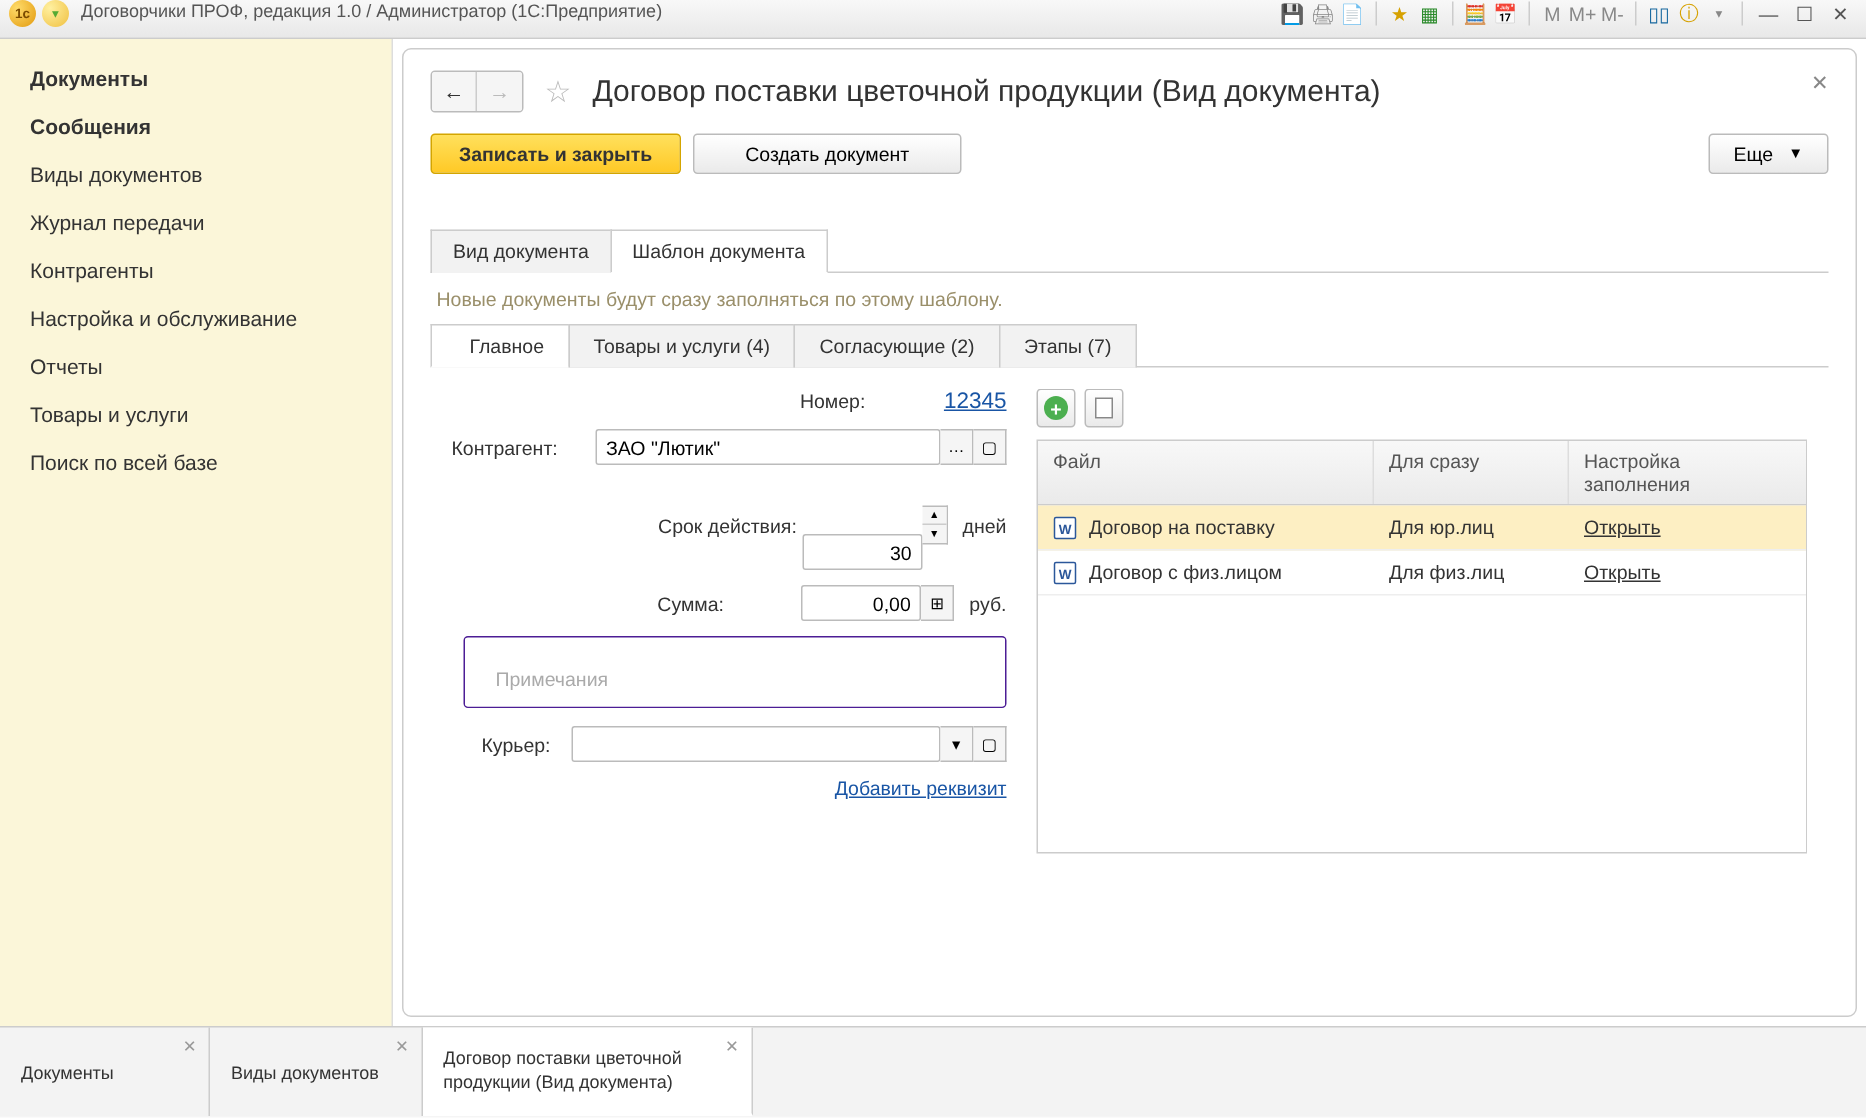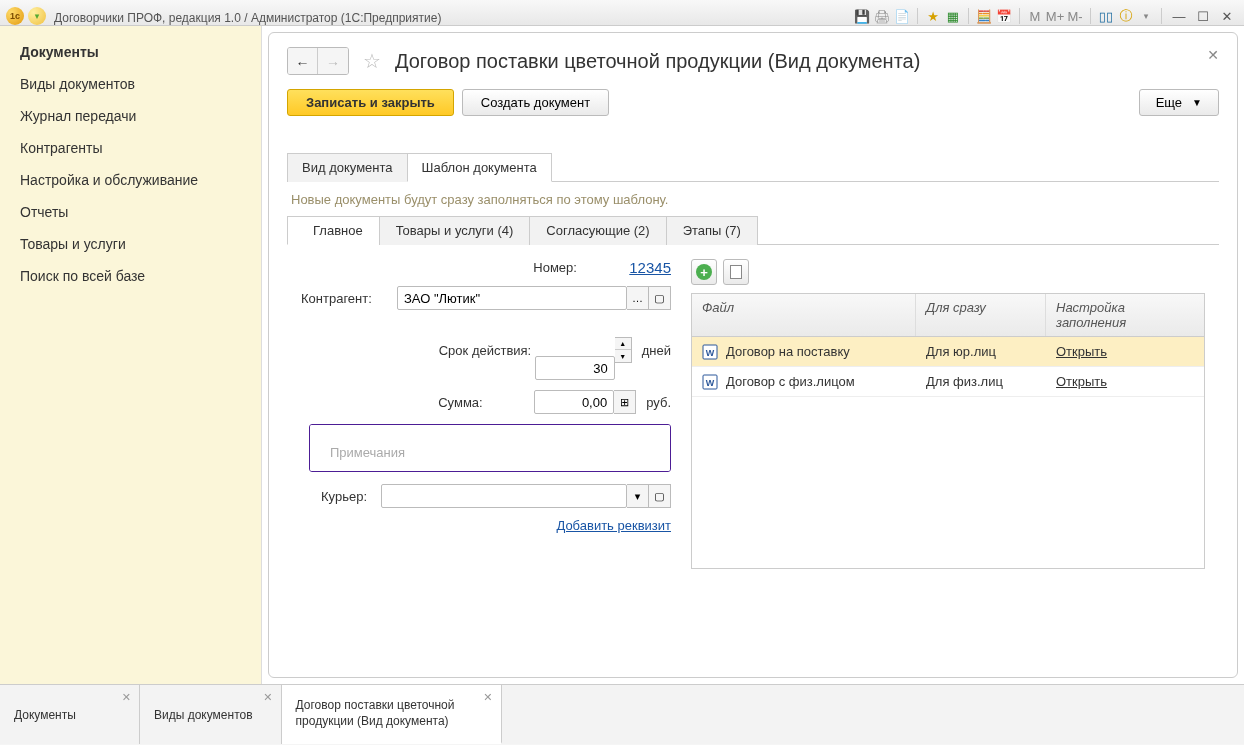--- a/index.html
+++ b/index.html
@@ -1,19 +1,19 @@
 <!DOCTYPE html>
 <html><head>
 <meta charset="utf-8">
 <style>
 * { box-sizing: border-box; margin: 0; padding: 0; font-family: Arial, sans-serif; }
 body { width: 1244px; height: 745px; background: #f5f5f5; font-size: 13px; color: #333; overflow: hidden; }
 
 
-.titlebar { height: 26px; background: linear-gradient(#f8f8f8, #e8e8e8); border-bottom: 1px solid #ccc; display: flex; align-items: flex-end; padding: 0 6px; }
+.titlebar { height: 26px; background: linear-gradient(#f8f8f8, #e8e8e8); border-bottom: 1px solid #ccc; display: flex; align-items: flex-start; padding: 0 6px; }
 .titlebar .orb { width: 18px; height: 18px; border-radius: 50%; background: radial-gradient(circle at 30% 30%, #ffdb6a, #e29a0e); margin-right: 4px; display: flex; align-items: center; justify-content: center; font-size: 9px; color: #7a4b00; font-weight: bold; }
 .titlebar .down { width: 18px; height: 18px; border-radius: 50%; background: radial-gradient(circle at 30% 30%, #fff0a0, #f0c040); margin-right: 8px; display: flex; align-items: center; justify-content: center; font-size: 9px; color: #5a3; }
 .titlebar .title-text { color: #555; font-size: 12px; flex: 0 0 auto; }
 .titlebar .spacer { flex: 1; }
 .titlebar .ticons { display: flex; gap: 2px; align-items: center; }
 .titlebar .ti { width: 18px; height: 18px; display: flex; align-items: center; justify-content: center; font-size: 13px; color: #888; cursor: pointer; }
 .titlebar .ti.gold { color: #d6a100; }
 .titlebar .ti.green { color: #2a8a2a; }
 .titlebar .ti.orange { color: #e07000; }
 .titlebar .ti.blue { color: #1a6aa0; }
@@ -32,21 +32,21 @@
 .header-row { display: flex; align-items: center; gap: 8px; margin-bottom: 14px; }
 .navbtns { display: flex; border: 1px solid #bbb; border-radius: 3px; overflow: hidden; }
 .navbtns button { width: 30px; height: 26px; background: #f5f5f5; border: none; border-right: 1px solid #ccc; cursor: pointer; font-size: 14px; color:#333;}
 .navbtns button:last-child { border-right: none; color: #bbb; }
 .star { font-size: 20px; color: #bbb; cursor: pointer; margin: 0 6px; }
 .page-title { font-size: 20px; color: #333; }
 .close-x { position: absolute; right: 18px; top: 14px; font-size: 14px; color: #888; cursor: pointer; }
 
 .toolbar-row { display: flex; gap: 8px; margin-bottom: 12px; align-items: center; }
 .btn-primary { background: linear-gradient(#ffe05c, #ffc926); border: 1px solid #d4a500; border-radius: 3px; padding: 5px 18px; font-weight: bold; font-size: 13px; cursor: pointer; color: #333;}
-.btn-secondary { background: linear-gradient(#fff, #eaeaea); border: 1px solid #bbb; border-radius: 3px; padding: 5px 18px; font-size: 13px; cursor: pointer; }
+.btn-secondary { background: linear-gradient(#fff, #eaeaea); border: 1px solid #bbb; border-radius: 3px; padding: 5px 34px; font-size: 13px; cursor: pointer; }
 .btn-more { margin-left: auto; background: linear-gradient(#fff, #eaeaea); border: 1px solid #bbb; border-radius: 3px; padding: 5px 16px; font-size: 13px; cursor: pointer; display: flex; align-items: center; gap: 10px; }
 
 .top-tabs { display: flex; border-bottom: 1px solid #ccc; margin-top: 36px; }
 .top-tab { padding: 6px 14px; border: 1px solid #ccc; border-bottom: none; background: #f2f2f2; margin-right: -1px; cursor: pointer; font-size: 13px; color: #333; position: relative; top: 1px;}
 .top-tab.active { background: #fff; border-bottom: 1px solid #fff; }
 
 .hint-text { color: #9a8f6a; font-size: 13px; margin: 10px 0 8px 4px; }
 
 .sub-tabs { display: flex; border-bottom: 1px solid #ccc; }
 .sub-tab { padding: 6px 16px; border: 1px solid #ccc; border-bottom: none; background: #f2f2f2; margin-right: -1px; cursor: pointer; font-size: 13px; color: #333; position: relative; top: 1px;}
@@ -75,21 +75,21 @@
 .input-courier { width: 246px; }
 .add-link { color: #1955a5; text-decoration: underline; font-size: 13px; cursor: pointer; }
 
 .right-toolbar { display: flex; gap: 6px; margin-bottom: 8px; }
 .icon-btn { width: 26px; height: 26px; border: 1px solid #bbb; border-radius: 3px; background: linear-gradient(#fff, #eaeaea); display: flex; align-items: center; justify-content: center; cursor: pointer; }
 .icon-add { width: 16px; height: 16px; border-radius: 50%; background: #4caf50; color: #fff; font-size: 13px; font-weight: bold; display:flex; align-items:center; justify-content:center; line-height:1;}
 .icon-doc-s { width: 12px; height: 14px; border: 1px solid #888; background: #fff; position: relative; }
 
 .grid { border: 1px solid #ccc; height: 276px; }
 .grid-head { display: flex; background: linear-gradient(#f8f8f8, #eaeaea); border-bottom: 1px solid #ccc; }
-.grid-head .gh { padding: 6px 10px; font-size: 13px; color: #555; border-right: 1px solid #ddd; font-style: italic; }
+.grid-head .gh { padding: 6px 10px; font-size: 13px; color: #555; border-right: 1px solid #ddd; }
 .gh1 { width: 224px; }
 .gh2 { width: 130px; }
 .gh3 { flex: 1; border-right: none !important; }
 .grid-row { display: flex; border-bottom: 1px solid #eee; align-items: center; height: 30px; cursor: pointer; }
 .grid-row.selected { background: #fdefc3; }
 .grid-row .gc { padding: 0 10px; font-size: 13px; }
 .gc1 { width: 224px; display: flex; align-items: center; gap: 8px; }
 .gc2 { width: 130px; }
 .gc3 { flex: 1; }
 .doc-icon { width: 16px; height: 16px; display: inline-flex; align-items: center; justify-content: center; }
@@ -132,20 +132,21 @@
     <div class="sep"></div>
     <div class="winbtn">—</div>
     <div class="winbtn">☐</div>
     <div class="winbtn">✕</div>
   </div>
 </div>
 
 <div class="app">
   <div class="sidebar">
     <div class="nav-item bold">Документы</div>
+    <div class="nav-item bold">Сообщения</div>
     <div class="nav-item">Виды документов</div>
     <div class="nav-item">Журнал передачи</div>
     <div class="nav-item">Контрагенты</div>
     <div class="nav-item">Настройка и обслуживание</div>
     <div class="nav-item">Отчеты</div>
     <div class="nav-item">Товары и услуги</div>
     <div class="nav-item">Поиск по всей базе</div>
   </div>
 
   <div class="content">

